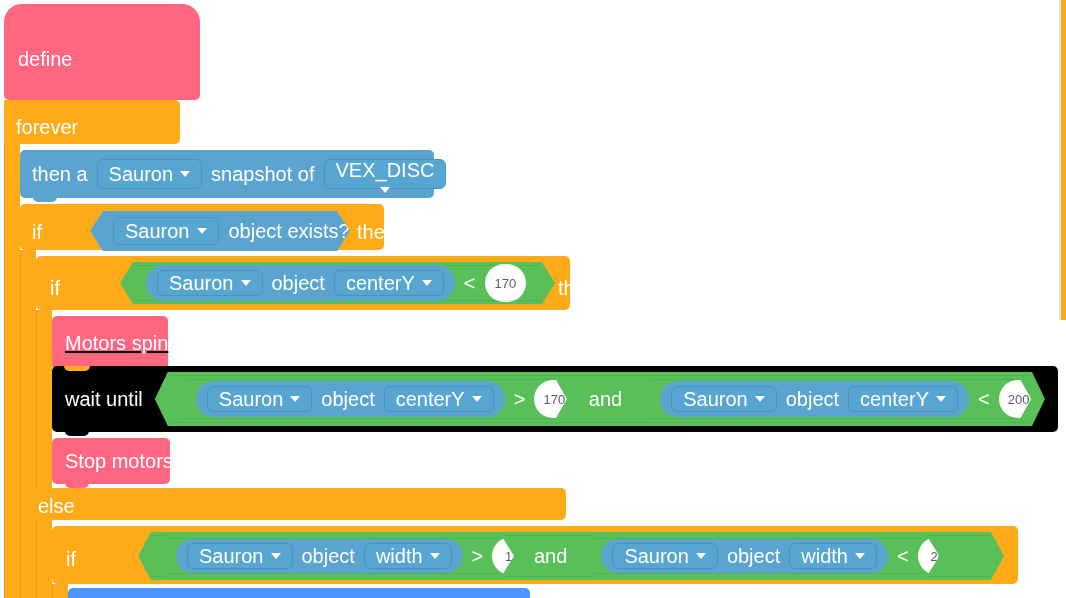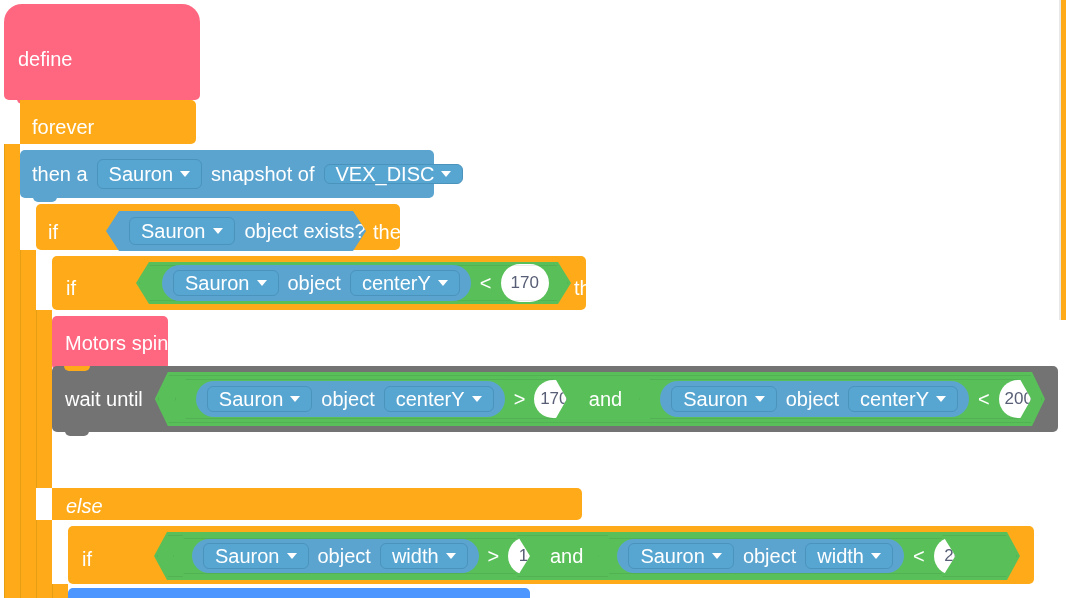--- a/index.html
+++ b/index.html
@@ -12,21 +12,21 @@
   #workspace{position:relative;width:1066px;height:598px;background:#fff;overflow:hidden;}
 
   
   .lbl{color:#ffffff;font-size:20px;line-height:1;white-space:nowrap;user-select:none;}
 
   
   .abs{position:absolute;}
 
   
   .c-wall{position:absolute;background:#ffab19;border-left:1px solid #e69f15;box-sizing:border-box;}
-  .c-head{position:absolute;background:#ffab19;border-radius:5px;box-sizing:border-box;margin-left:16px;}
+  .c-head{position:absolute;background:#ffab19;border-radius:5px;box-sizing:border-box;}
 
   
   .notch{position:absolute;top:0;left:12px;width:26px;height:5px;background:inherit;border-radius:0 0 6px 6px;}
 
   
   .stack{position:absolute;border-radius:5px;box-sizing:border-box;display:flex;align-items:center;}
   .stack::after{content:"";position:absolute;left:13px;bottom:-4px;width:24px;height:5px;background:inherit;border-radius:0 0 7px 7px;}
 
   
   .hat{position:absolute;background:#ff6680;border-radius:18px 18px 5px 5px;box-sizing:border-box;}
@@ -51,21 +51,21 @@
        display:flex;align-items:center;gap:0;padding:0 11px;}
 
   
   .fld{display:inline-flex;align-items:center;gap:7px;height:26px;padding:0 11px;
        border-radius:6px;background:#57a6d2;border:1px solid #4a93bd;box-sizing:border-box;}
   .caret{width:0;height:0;border-left:5px solid transparent;border-right:5px solid transparent;
          border-top:6px solid #fff;display:inline-block;}
 
   
   .num{display:inline-flex;align-items:center;justify-content:center;height:38px;min-width:40px;
-       padding:16px 10px;border-radius:999px;background:#ffffff;color:#575e75;font-size:17px;
+       padding:16px 10px;border-radius:999px;background:#ffffff;color:#575e75;font-size:13px;
        box-sizing:border-box;}
 
   
   .sliver{position:absolute;background:#ffab19;}
 </style>
 </head>
 <body>
 
 <div id="workspace">
 
@@ -83,21 +83,21 @@
   <div class="c-wall" style="left:4px;top:144px;width:16px;height:454px;"></div>
 
   <div class="stack" style="left:20px;top:150px;width:414px;height:48px;background:#5ba4cf;padding:0 12px;">
     <div class="notch" style="background:#5ba4cf;"></div>
     <span class="lbl">then a</span>
     <span class="fld" style="margin:0 9px;height:30px;">
       <span class="lbl">Sauron</span>
       <i class="caret"></i>
     </span>
     <span class="lbl">snapshot of</span>
-    <span class="fld" style="margin-left:9px;height:20px;">
+    <span class="fld" style="margin-left:9px;height:30px;flex-direction:column;">
       <span class="lbl">VEX_DISC</span>
       <i class="caret"></i>
     </span>
   </div>
 
   <div class="c-head" style="left:20px;top:204px;width:364px;height:46px;">
     <div class="notch" style="background:#ffab19;"></div>
     <span class="lbl abs" style="left:12px;top:18px;">if</span>
     <div class="hex rt" style="left:70px;top:7px;width:260px;height:40px;background:#5ba4cf;">
       <span class="fld" style="margin-left:23px;height:28px;">
@@ -126,26 +126,26 @@
           <i class="caret"></i>
         </span>
       </span>
       <span class="lbl" style="margin:0 9px;">&lt;</span>
       <span class="num">170</span>
     </div>
     <span class="lbl abs" style="left:522px;top:22px;">then</span>
   </div>
   <div class="c-wall" style="left:36px;top:310px;width:16px;height:178px;"></div>
 
-  <div class="stack" style="left:52px;top:316px;width:116px;height:54px;background:#ff6680;padding:0 13px;">
+  <div class="stack" style="left:52px;top:316px;width:116px;height:54px;background:#ff6680;padding:0 13px;text-decoration:underline;">
     <div class="notch" style="background:#ff6680;"></div>
     <span class="lbl">Motors spin</span>
   </div>
 
-  <div class="stack" style="left:52px;top:366px;width:1006px;height:66px;background:#737373;padding:0 13px;border-radius:5px;">
+  <div class="stack" style="left:52px;top:366px;width:1006px;height:66px;background:#000000;padding:0 13px;border-radius:5px;">
     <div class="notch" style="background:#ffab19;"></div>
     <span class="lbl">wait until</span>
 
     <div class="hex rt" style="position:relative;left:0;margin-left:12px;top:0;width:900px;height:54px;background:#59c059;">
       <div class="hexline"></div>
 
       <div class="hex rt" style="position:relative;left:0;margin-left:17px;width:395px;height:46px;background:#59c059;">
         <div class="hexline"></div>
         <span class="rep" style="position:relative;margin-left:24px;height:36px;">
           <span class="fld">
@@ -175,23 +175,27 @@
             <span class="lbl">centerY</span>
             <i class="caret"></i>
           </span>
         </span>
         <span class="lbl" style="margin:0 9px;">&lt;</span>
         <span class="num">200</span>
       </div>
     </div>
   </div>
 
+  <div class="stack" style="left:52px;top:438px;width:118px;height:46px;background:#ff6680;padding:0 13px;">
+    <div class="notch" style="background:#ff6680;"></div>
+    <span class="lbl">Stop motors</span>
+  </div>
 
   <div class="c-head" style="left:36px;top:488px;width:530px;height:32px;border-radius:0 5px 5px 0;">
-    <span class="lbl abs" style="left:14px;top:8px;font-style:italic;">else</span>
+    <span class="lbl abs" style="left:2px;top:8px;">else</span>
   </div>
   <div class="c-wall" style="left:36px;top:520px;width:16px;height:78px;"></div>
 
   <div class="c-head" style="left:52px;top:526px;width:966px;height:58px;">
     <div class="notch" style="background:#ffab19;"></div>
     <span class="lbl abs" style="left:14px;top:23px;">if</span>
     <div class="hex rt" style="left:86px;top:6px;width:866px;height:48px;background:#59c059;">
       <div class="hexline"></div>
 
       <div class="hex rt" style="position:relative;left:0;margin-left:16px;width:360px;height:42px;background:#59c059;">

